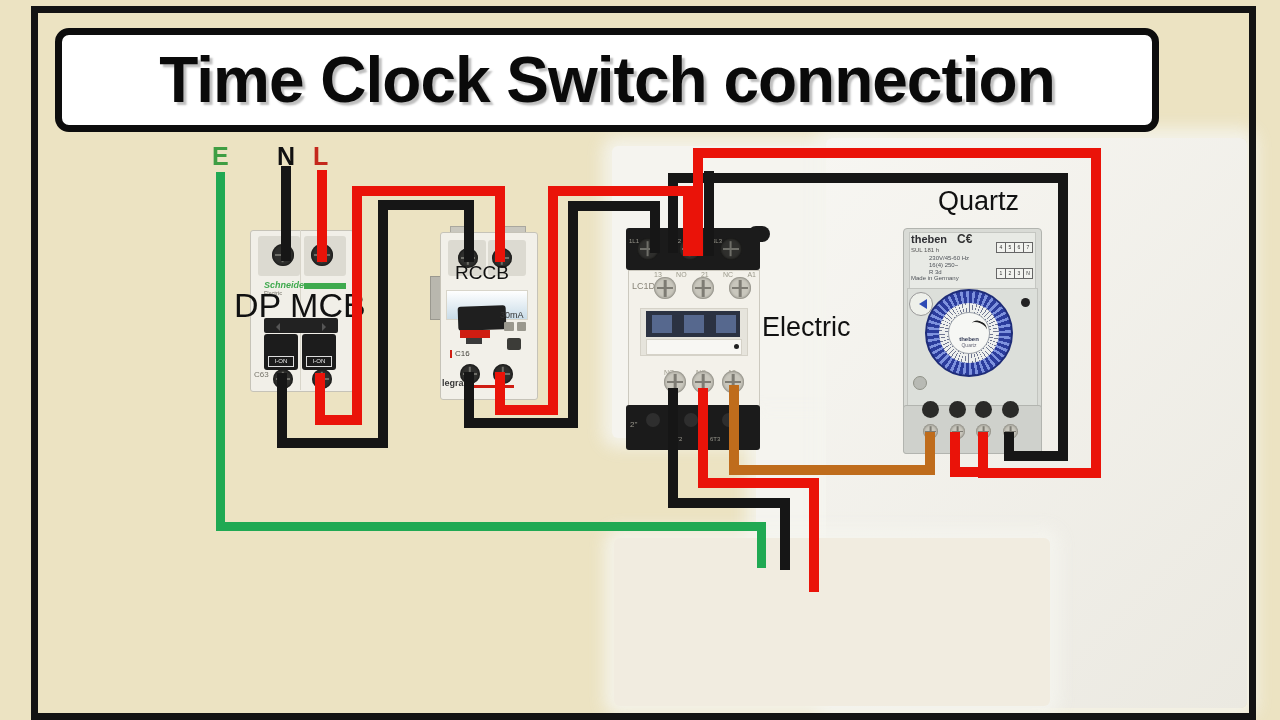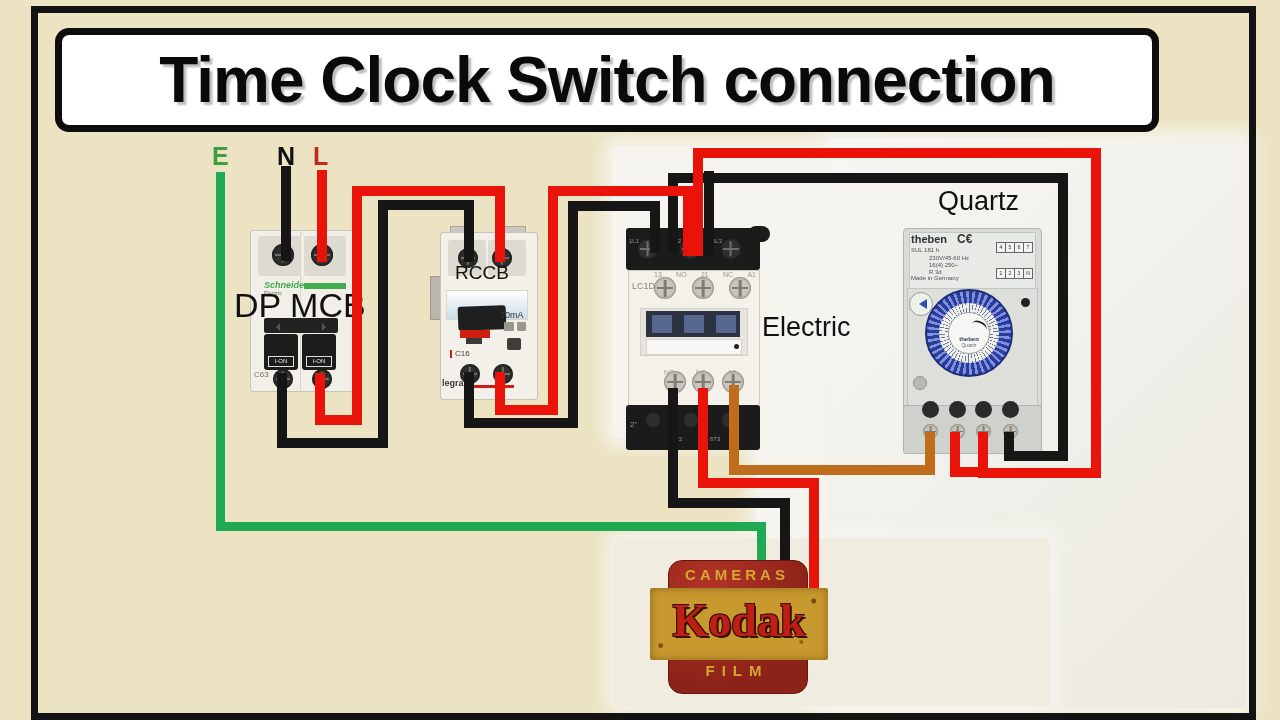--- a/index.html
+++ b/index.html
@@ -275,27 +275,20 @@
     <div class="tm-hole" style="left:46px;"></div>
     <div class="tm-hole" style="left:72px;"></div>
     <div class="tm-hole" style="left:99px;"></div>
     <div class="screw-silver tm-screw" style="left:20px;"></div>
     <div class="screw-silver tm-screw" style="left:47px;"></div>
     <div class="screw-silver tm-screw" style="left:73px;"></div>
     <div class="screw-silver tm-screw" style="left:100px;"></div>
   </div>
   <div class="biglabel" style="left:938px;top:186px;font-size:27px;">Quartz</div>
 
-  <div id="transformer" class="comp">
-    <div class="kd-red"></div>
-    <div class="kd-band"></div>
-    <div class="kd-top">CAMERAS</div>
-    <div class="kd-name">Kodak</div>
-    <div class="kd-bot">FILM</div>
-  </div>
 
 <div class="wire" style="left: 216px; top: 172px; width: 9px; height: 350px; background: rgb(32, 169, 83); z-index: 30;"></div>
     <div class="wire" style="left: 216px; top: 522px; width: 550px; height: 9px; background: rgb(32, 169, 83); z-index: 30;"></div>
     <div class="wire" style="left: 757px; top: 522px; width: 9px; height: 46px; background: rgb(32, 169, 83); z-index: 11;"></div>
     <div class="wire" style="left: 281px; top: 166px; width: 10px; height: 95px; background: rgb(22, 22, 22); z-index: 30;"></div>
     <div class="wire" style="left: 317px; top: 170px; width: 10px; height: 92px; background: rgb(234, 19, 9); z-index: 32;"></div>
     <div class="wire" style="left: 277px; top: 373px; width: 10px; height: 75px; background: rgb(22, 22, 22); z-index: 30;"></div>
     <div class="wire" style="left: 277px; top: 438px; width: 111px; height: 10px; background: rgb(22, 22, 22); z-index: 30;"></div>
     <div class="wire" style="left: 378px; top: 200px; width: 10px; height: 248px; background: rgb(22, 22, 22); z-index: 30;"></div>
     <div class="wire" style="left: 378px; top: 200px; width: 96px; height: 10px; background: rgb(22, 22, 22); z-index: 30;"></div>

